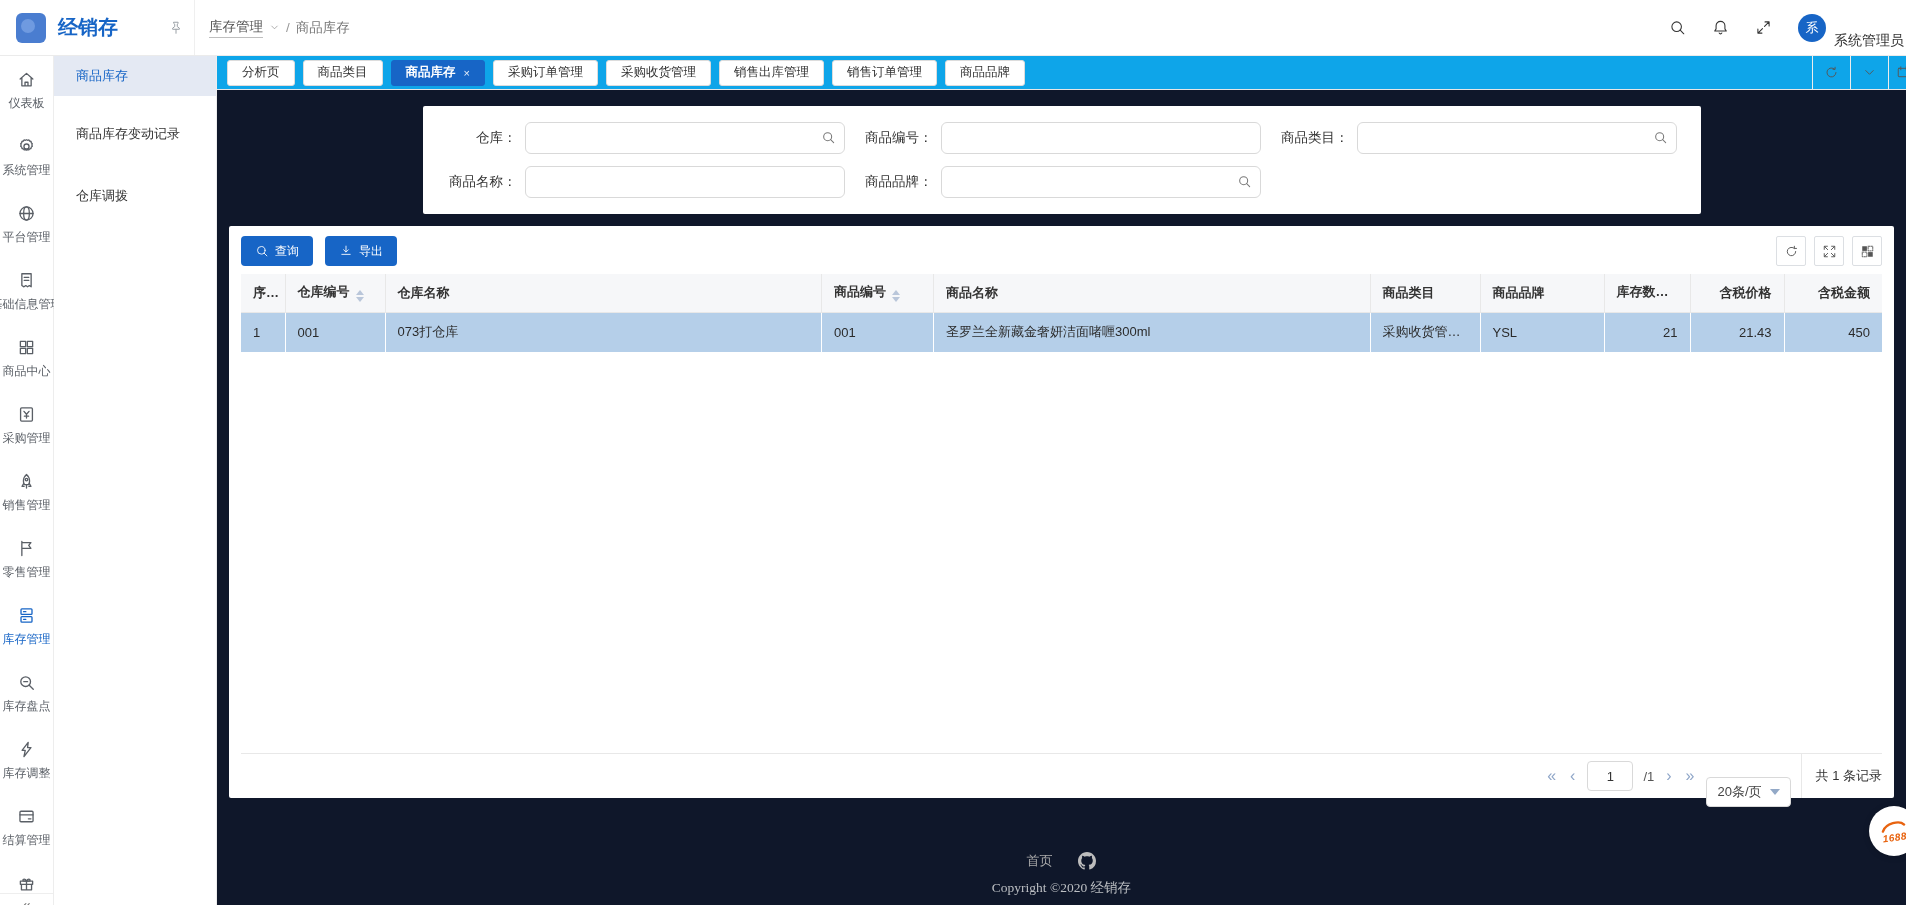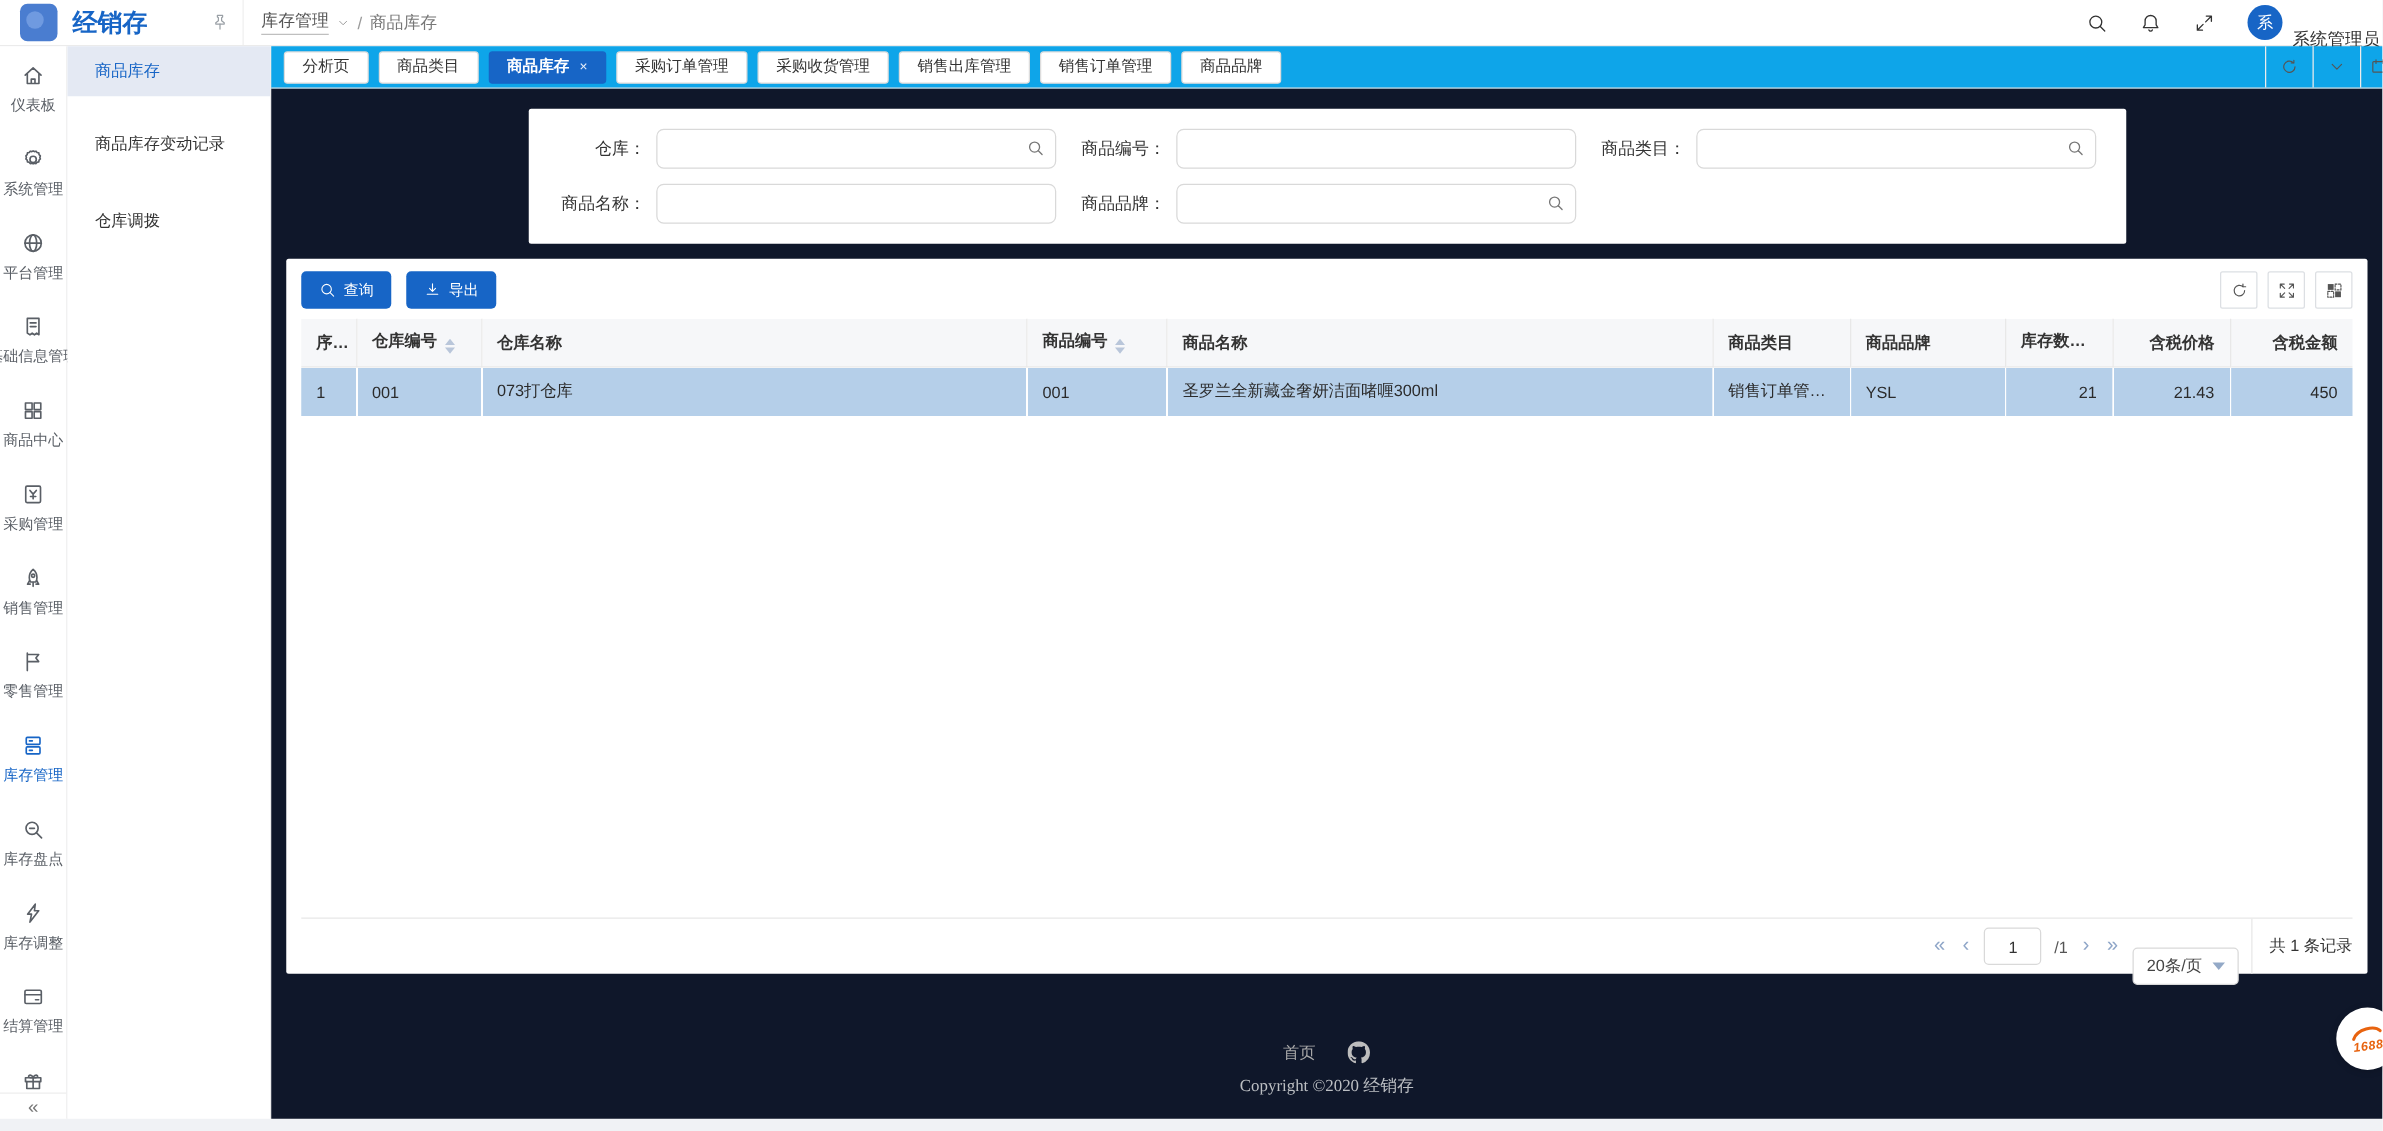--- a/index.html
+++ b/index.html
@@ -3,21 +3,21 @@
 <meta charset="utf-8">
 <style>
   * { margin:0; padding:0; box-sizing:border-box; }
   html,body { width:1906px; height:905px; overflow:hidden; background:#f0f2f5;
     font-family:"Liberation Sans","DejaVu Sans",sans-serif; color:#333; }
   svg { display:block; }
   .ico svg { width:100%; height:100%; fill:none; stroke:currentColor; stroke-width:1.25;
     stroke-linecap:round; stroke-linejoin:round; }
 
   
-  .topbar { height:37px; background:#fff; border-bottom:1px solid #ebebeb;
+  .topbar { height:56px; background:#fff; border-bottom:1px solid #ebebeb;
     display:flex; align-items:center; }
   .logo-area { width:195px; height:100%; display:flex; align-items:center;
     padding-left:16px; border-right:1px solid #efefef; flex:none; }
   .logo-sq { width:30px; height:30px; border-radius:6px; background:#4a7dd0; position:relative; overflow:hidden; flex:none; }
   .logo-sq:after { content:""; position:absolute; left:5px; top:6px; width:14px; height:14px;
     border-radius:50%; background:#6f9ae0; }
   .app-title { margin-left:12px; font-size:20px; font-weight:bold; color:#1765c6; white-space:nowrap; }
   .pin { margin-left:auto; margin-right:10px; width:16px; height:16px; color:#9aa0a6; }
   .breadcrumb { display:flex; align-items:center; margin-left:14px; font-size:13.5px; color:#555; gap:6px; }
   .bc-section { border-bottom:1px solid #bfbfbf; padding-bottom:1px; cursor:pointer; }
@@ -489,21 +489,21 @@
                 <th class="num"><span>含税金额</span></th>
               </tr>
             </thead>
           <tbody id="table-body">
               <tr class="row-selected">
                 <td class="">1</td>
                 <td class="">001</td>
                 <td class="">073打仓库</td>
                 <td class="">001</td>
                 <td class="">圣罗兰全新藏金奢妍洁面啫喱300ml</td>
-                <td class="">销售订单管理...</td>
+                <td class="">采购收货管理...</td>
                 <td class="">YSL</td>
                 <td class="num">21</td>
                 <td class="num">21.43</td>
                 <td class="num">450</td>
               </tr>
             </tbody>
         </table>
         <div class="table-spacer"></div>
 
         <div class="pager">

